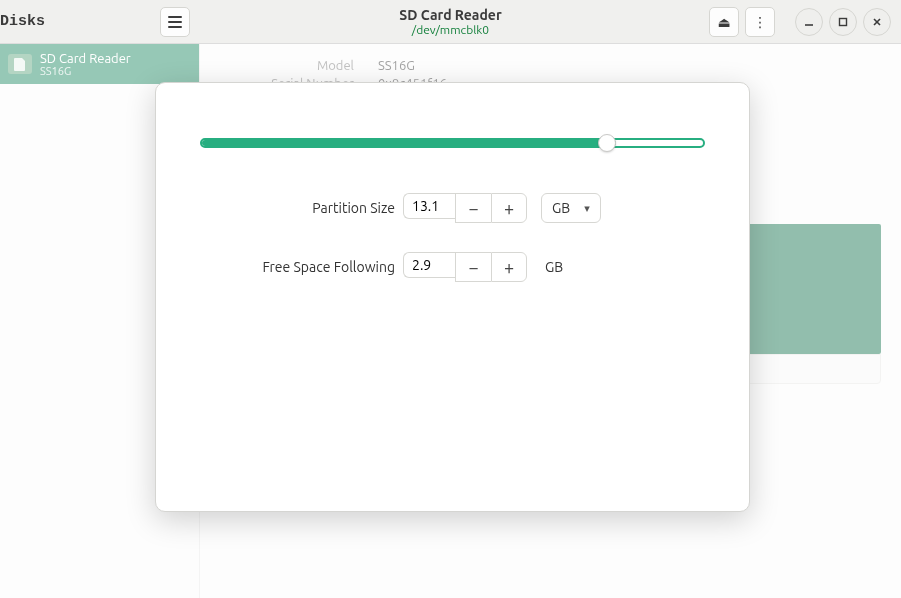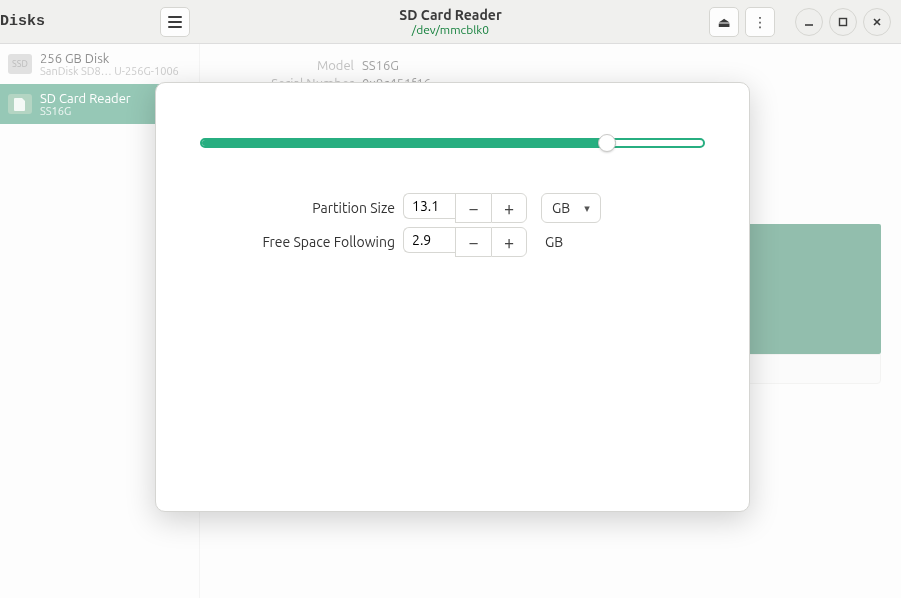--- a/index.html
+++ b/index.html
@@ -26,21 +26,21 @@
   .dev.selected { background: #18865e; color: #fff; }
   .dev .icon { width: 24px; height: 20px; border-radius: 3px; display:flex; align-items:center; justify-content:center; font-size:9px; }
   .dev.disk .icon { background:#bcbcbc; color:#6c6c6c; }
   .dev.sd .icon { background:#5aa27b; color:#fff; }
   .dev .labels { display:flex; flex-direction:column; line-height:1.1; overflow:hidden; }
   .dev .name { font-size: 13px; white-space:nowrap; overflow:hidden; text-overflow:ellipsis; }
   .dev .sub  { font-size: 11px; opacity: 0.85; white-space:nowrap; overflow:hidden; text-overflow:ellipsis; }
   .dev:not(.selected) .sub { color:#777; }
 
   .content { flex:1; padding: 14px 24px; color:#333; position: relative; }
-  .kv { display:flex; gap:8px; font-size:13px; }
+  .kv { display:flex; gap:24px; font-size:13px; }
   .kv .k { width: 130px; text-align:right; color:#777; }
   .kv .v { color:#333; }
 
   .volume-block { position:absolute; left:240px; right:20px; top:180px; height:130px; background:#0f7049; border-radius:2px; }
   .volume-footer { position:absolute; left:240px; right:20px; top:310px; height:30px; background:#f7f7f5; border:1px solid #e4e4e2; border-radius:0 0 4px 4px; }
 
   
   .overlay { position:absolute; inset:44px 0 0 0; background: rgba(255,255,255,0.55); }
   .dialog { position:absolute; left:155px; top:82px; width:595px; height:430px; background:#fff; border:1px solid #d5d5d2; border-radius:10px; box-shadow: 0 8px 30px rgba(0,0,0,0.18); overflow:hidden; }
   .dlg-header { height:44px; background:#f0f0ee; border-bottom:1px solid #e3e3e0; display:flex; align-items:center; justify-content:space-between; padding:0 8px; }
@@ -48,21 +48,21 @@
   .btn { border:1px solid #d7d7d3; background:#fff; border-radius:6px; padding:6px 14px; font-size:14px; color:#333; }
   .btn.highlight-ring { outline:4px solid #e80c0c; outline-offset:2px; }
   .dlg-body { padding: 50px 44px 0 44px; }
 
   
   .slider-wrap { position:relative; height:20px; margin-bottom:40px; }
   .track { position:absolute; left:0; right:0; top:50%; transform:translateY(-50%); height:10px; border:2px solid #27ae80; border-radius:6px; background:#fff; }
   .track-fill { position:absolute; left:0; top:50%; transform:translateY(-50%); height:6px; background:#27ae80; border-radius:4px; width:82%; margin-left:2px; }
   .thumb { position:absolute; left:80.5%; top:50%; transform:translate(-50%,-50%); width:18px; height:18px; background:#fff; border:1px solid #c9c9c7; border-radius:50%; box-shadow:0 1px 2px rgba(0,0,0,0.15); }
 
-  .form-rows { display:flex; flex-direction:column; gap:4px; }
+  .form-rows { display:flex; flex-direction:column; gap:29px; }
   .row { display:flex; align-items:center; gap:8px; }
   .row .lbl { width:195px; text-align:right; font-size:14px; color:#333; }
   .num-input { width:52px; height:26px; border:1px solid #d7d7d3; border-right:none; border-radius:6px 0 0 6px; padding:0 8px; font-size:14px; text-align:left; }
   .stepper { display:flex; }
   .step-btn { width:36px; height:30px; border:1px solid #d7d7d3; background:#fff; display:flex; align-items:center; justify-content:center; font-size:18px; color:#444; }
   .step-btn.minus { border-radius:0; border-right:none; }
   .step-btn.plus  { border-radius:0 6px 6px 0; }
   .unit-select { margin-left:6px; height:30px; border:1px solid #d7d7d3; border-radius:6px; background:#fff; display:flex; align-items:center; padding:0 10px; gap:14px; font-size:14px; color:#333; }
   .chev { font-size:11px; color:#555; }
   .unit-static { margin-left:10px; font-size:14px; color:#333; }
@@ -105,27 +105,20 @@
       <svg width="12" height="12">
           <line x1="3" y1="3" x2="9" y2="9" stroke="#3b3b3b" stroke-width="1.6"></line>
           <line x1="9" y1="3" x2="3" y2="9" stroke="#3b3b3b" stroke-width="1.6"></line>
         </svg>
     </button>
   </div>
 </div>
 
 <div class="main">
   <div class="sidebar">
-    <div class="dev disk">
-      <div class="icon">SSD</div>
-      <div class="labels">
-        <div class="name">256 GB Disk</div>
-        <div class="sub">SanDisk SD8…  U-256G-1006</div>
-      </div>
-    </div>
     <div class="dev sd selected">
       <div class="icon">
         <svg width="16" height="16" viewBox="0 0 16 16">
             <path d="M3 2h7l3 3v9a1 1 0 0 1-1 1H3a1 1 0 0 1-1-1V3a1 1 0 0 1 1-1z" fill="#fff" opacity="0.85"></path>
           </svg>
       </div>
       <div class="labels">
         <div class="name">SD Card Reader</div>
         <div class="sub">SS16G</div>
       </div>

